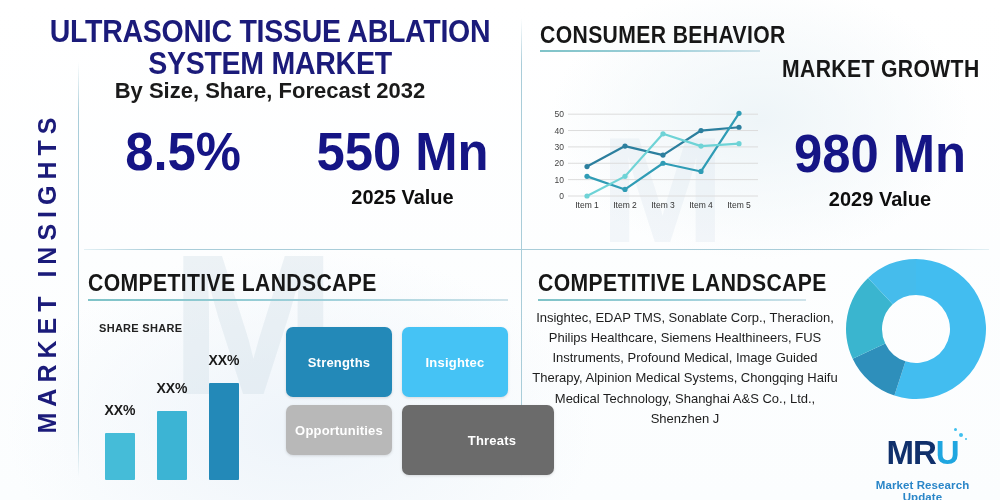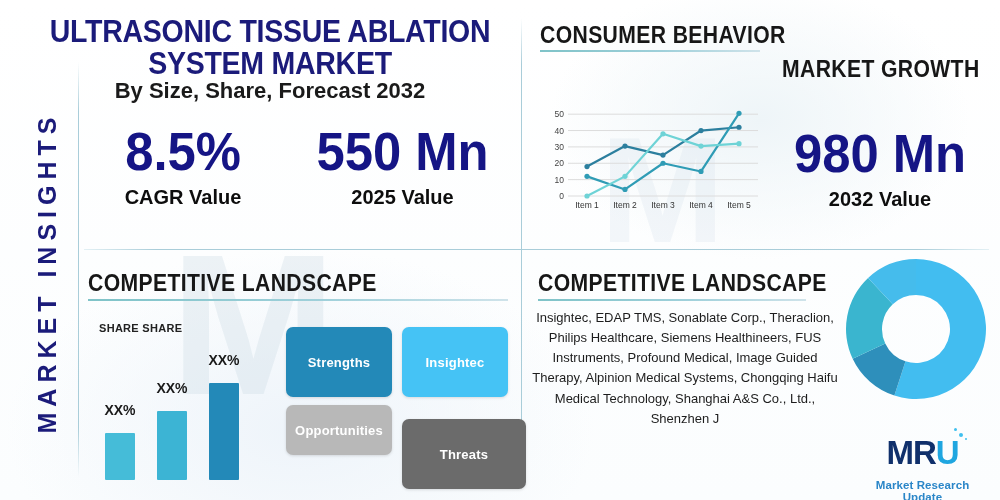--- a/index.html
+++ b/index.html
@@ -153,29 +153,28 @@
   <div class="vrule2"></div>
   <div class="hrule"></div>
 
   <div class="vlabel">MARKET INSIGHTS</div>
 
   <div class="title">ULTRASONIC TISSUE ABLATION SYSTEM MARKET</div>
   <div class="subtitle">By Size, Share, Forecast 2032</div>
 
   <div class="stat" id="stat-cagr">
     <div class="big">8.5%</div>
-    <div class="cap">CAGR Value</div>
   </div>
   <div class="stat" id="stat-2025">
     <div class="big">550 Mn</div>
     <div class="cap">2025 Value</div>
   </div>
   <div class="stat" id="stat-2032">
     <div class="big">980 Mn</div>
-    <div class="cap">2032 Value</div>
+    <div class="cap">2029 Value</div>
   </div>
 
   <div class="sec-head" id="head-consumer">CONSUMER BEHAVIOR</div>
   <div class="sec-underline" id="ul-consumer"></div>
 
   <div class="sec-head" id="head-growth">MARKET GROWTH</div>
 
   <div class="sec-head" id="head-cl-left">COMPETITIVE LANDSCAPE</div>
   <div class="sec-underline" id="ul-cl-left"></div>
 
@@ -237,21 +236,21 @@
   <div class="swot">
     <div class="swot-box" style="left: 0px; top: 0px; width: 106px; height: 70px; background: rgb(35, 137, 184);">
         <span>Strengths</span>
       </div>
     <div class="swot-box" style="left: 116px; top: 0px; width: 106px; height: 70px; background: rgb(69, 195, 245);">
         <span>Insightec</span>
       </div>
     <div class="swot-box" style="left: 0px; top: 78px; width: 106px; height: 50px; background: rgb(184, 184, 184);">
         <span>Opportunities</span>
       </div>
-    <div class="swot-box" style="left: 116px; top: 92px; width: 124px; height: 70px; background: rgb(107, 107, 107);">
+    <div class="swot-box" style="left: 116px; top: 78px; width: 124px; height: 70px; background: rgb(107, 107, 107); padding-left: 28px;">
         <span>Threats</span>
       </div>
   </div>
 
   <div class="companies">Insightec, EDAP TMS, Sonablate Corp., Theraclion, Philips Healthcare, Siemens Healthineers, FUS Instruments, Profound Medical, Image Guided Therapy, Alpinion Medical Systems, Chongqing Haifu Medical Technology, Shanghai A&amp;S Co., Ltd., Shenzhen J</div>
 
   <div class="donut">
     <svg id="donut-svg" width="142" height="142" viewBox="0 0 142 142">
         <path d="M71,1 A70,70 0 1 1 49.36881039375369,137.57395614066075 L60.49342219125179,103.33592155403522 A34,34 0 1 0 71,37 Z" fill="#42bdf0"></path>
         <path d="M49.36881039375369,137.57395614066075 A70,70 0 0 1 7.6621063273786305,100.80455040955508 L40.23588021615534,85.47649591321246 A34,34 0 0 0 60.49342219125179,103.33592155403522 Z" fill="#2e8fbb"></path>

